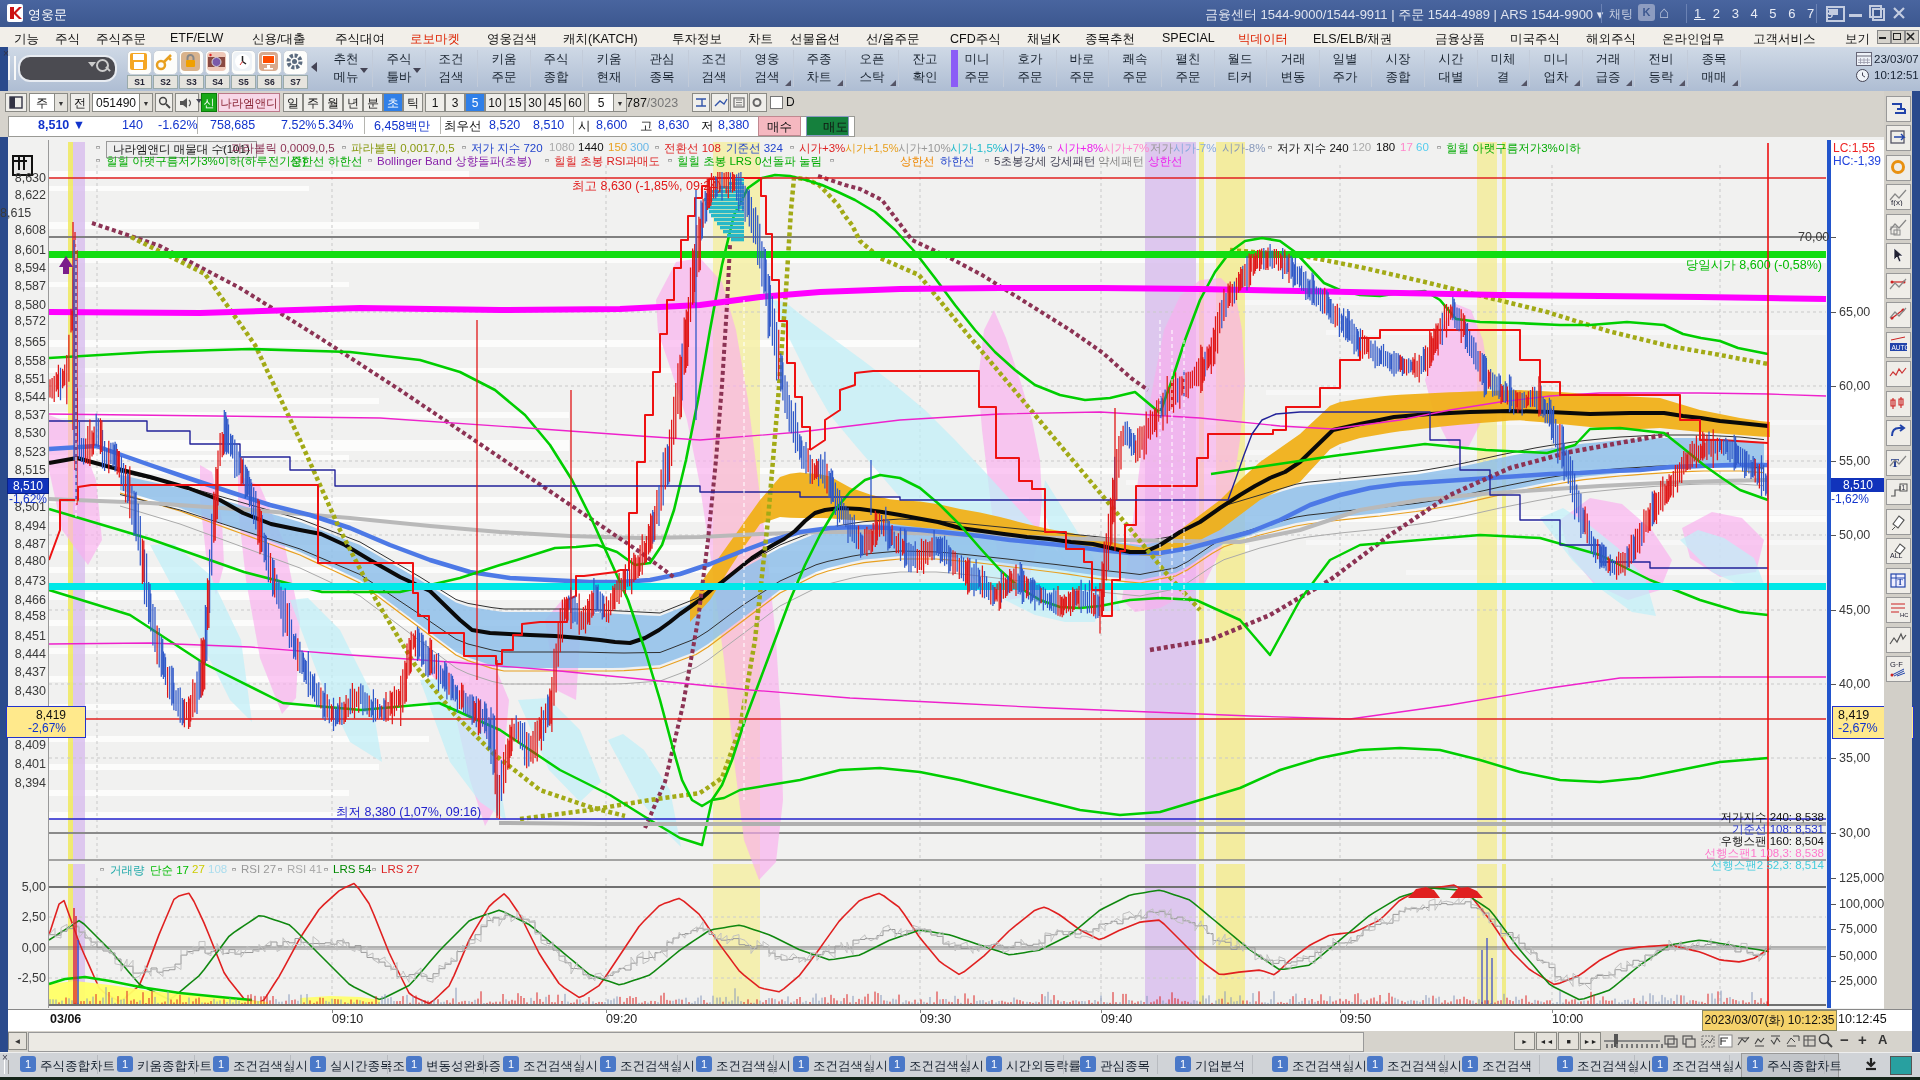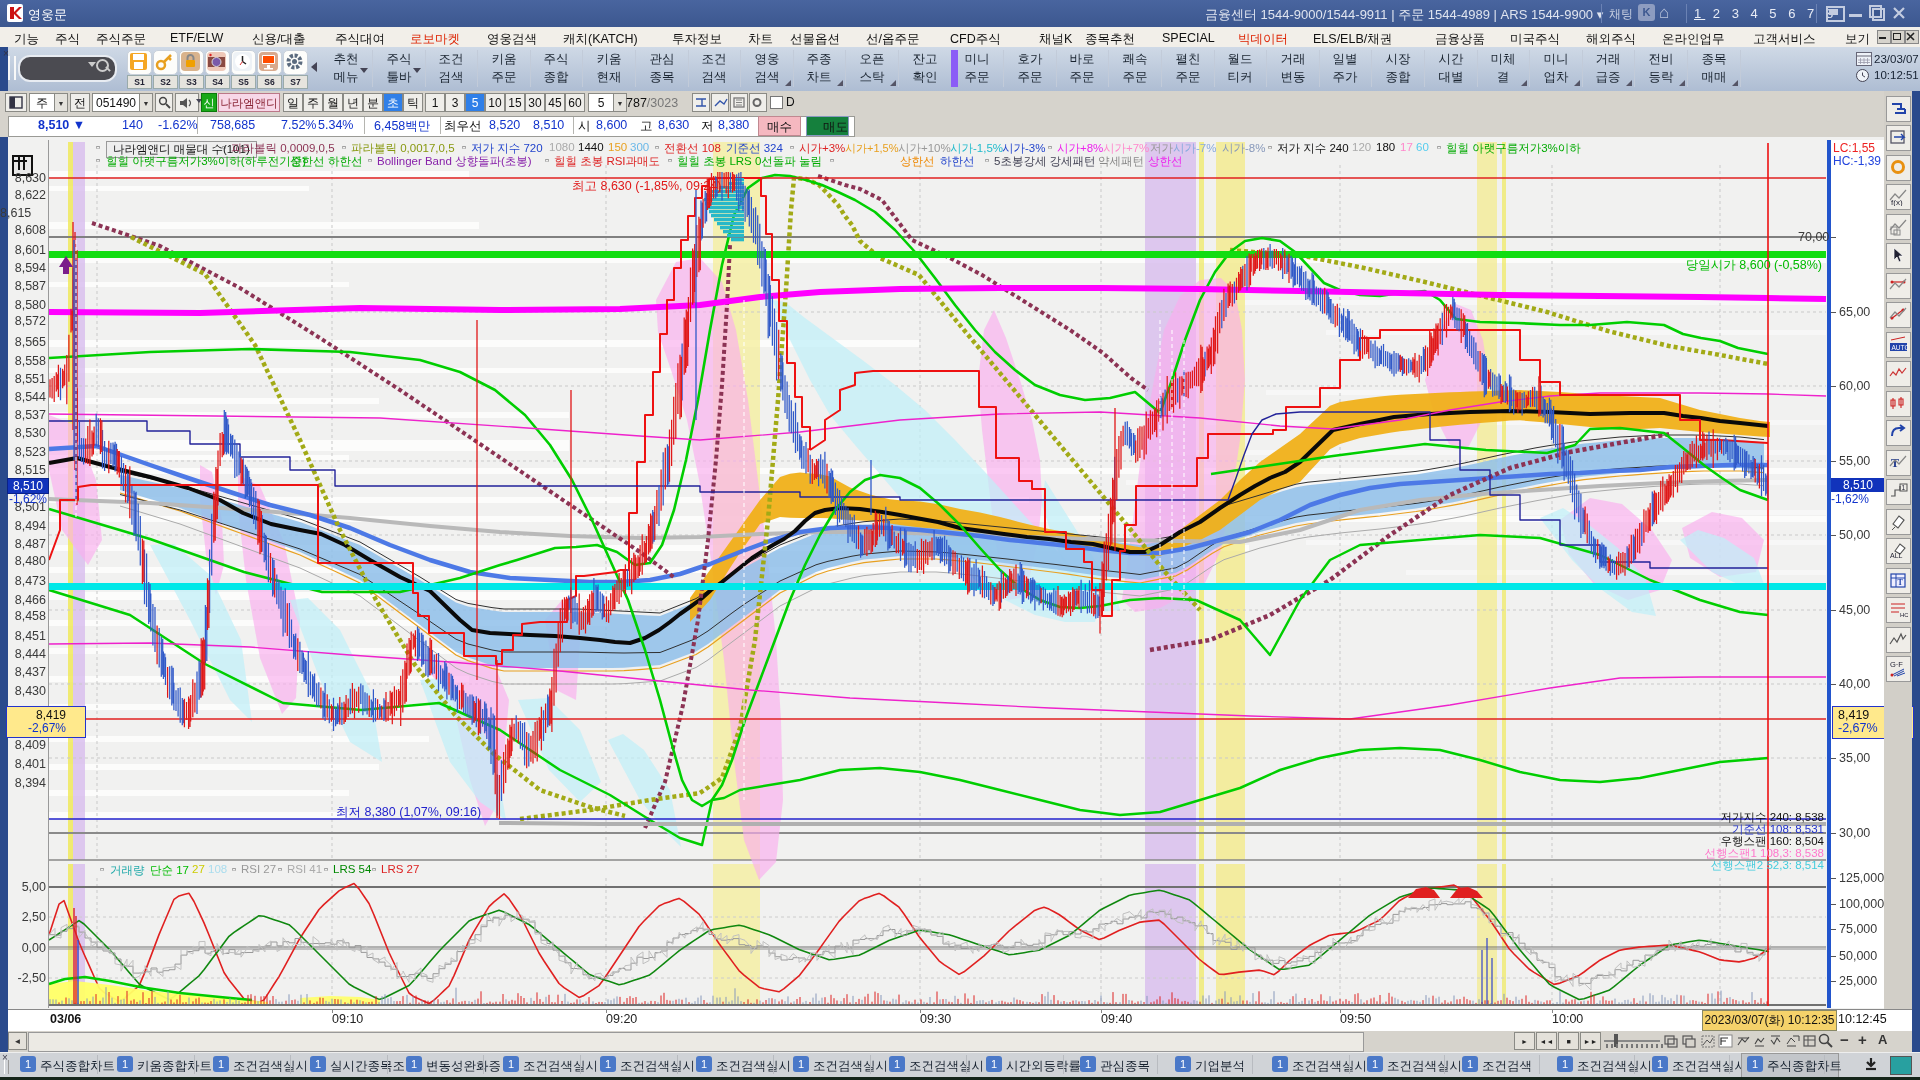--- a/index.html
+++ b/index.html
@@ -31,21 +31,21 @@
     <div style="position:absolute;left:252px;top:31px;font-size:12.5px;color:#111;">신용/대출</div>
     <div style="position:absolute;left:335px;top:31px;font-size:12.5px;color:#111;">주식대여</div>
     <div style="position:absolute;left:410px;top:31px;font-size:12.5px;color:#dd2200;">로보마켓</div>
     <div style="position:absolute;left:487px;top:31px;font-size:12.5px;color:#111;">영웅검색</div>
     <div style="position:absolute;left:563px;top:31px;font-size:12.5px;color:#111;">캐치(KATCH)</div>
     <div style="position:absolute;left:672px;top:31px;font-size:12.5px;color:#111;">투자정보</div>
     <div style="position:absolute;left:748px;top:31px;font-size:12.5px;color:#111;">차트</div>
     <div style="position:absolute;left:790px;top:31px;font-size:12.5px;color:#111;">선물옵션</div>
     <div style="position:absolute;left:866px;top:31px;font-size:12.5px;color:#111;">선/옵주문</div>
     <div style="position:absolute;left:950px;top:31px;font-size:12.5px;color:#111;">CFD주식</div>
-    <div style="position:absolute;left:1027px;top:31px;font-size:12.5px;color:#111;margin-left:12px;">채널K</div>
+    <div style="position:absolute;left:1027px;top:31px;font-size:12.5px;color:#111;">채널K</div>
     <div style="position:absolute;left:1085px;top:31px;font-size:12.5px;color:#111;">종목추천</div>
     <div style="position:absolute;left:1162px;top:31px;font-size:12.5px;color:#111;">SPECIAL</div>
     <div style="position:absolute;left:1238px;top:31px;font-size:12.5px;color:#dd2200;">빅데이터</div>
     <div style="position:absolute;left:1313px;top:31px;font-size:12.5px;color:#111;">ELS/ELB/채권</div>
     <div style="position:absolute;left:1435px;top:31px;font-size:12.5px;color:#111;">금융상품</div>
     <div style="position:absolute;left:1510px;top:31px;font-size:12.5px;color:#111;">미국주식</div>
     <div style="position:absolute;left:1586px;top:31px;font-size:12.5px;color:#111;">해외주식</div>
     <div style="position:absolute;left:1662px;top:31px;font-size:12.5px;color:#111;">온라인업무</div>
     <div style="position:absolute;left:1753px;top:31px;font-size:12.5px;color:#111;">고객서비스</div>
     <div style="position:absolute;left:1845px;top:31px;font-size:12.5px;color:#111;">보기</div>

